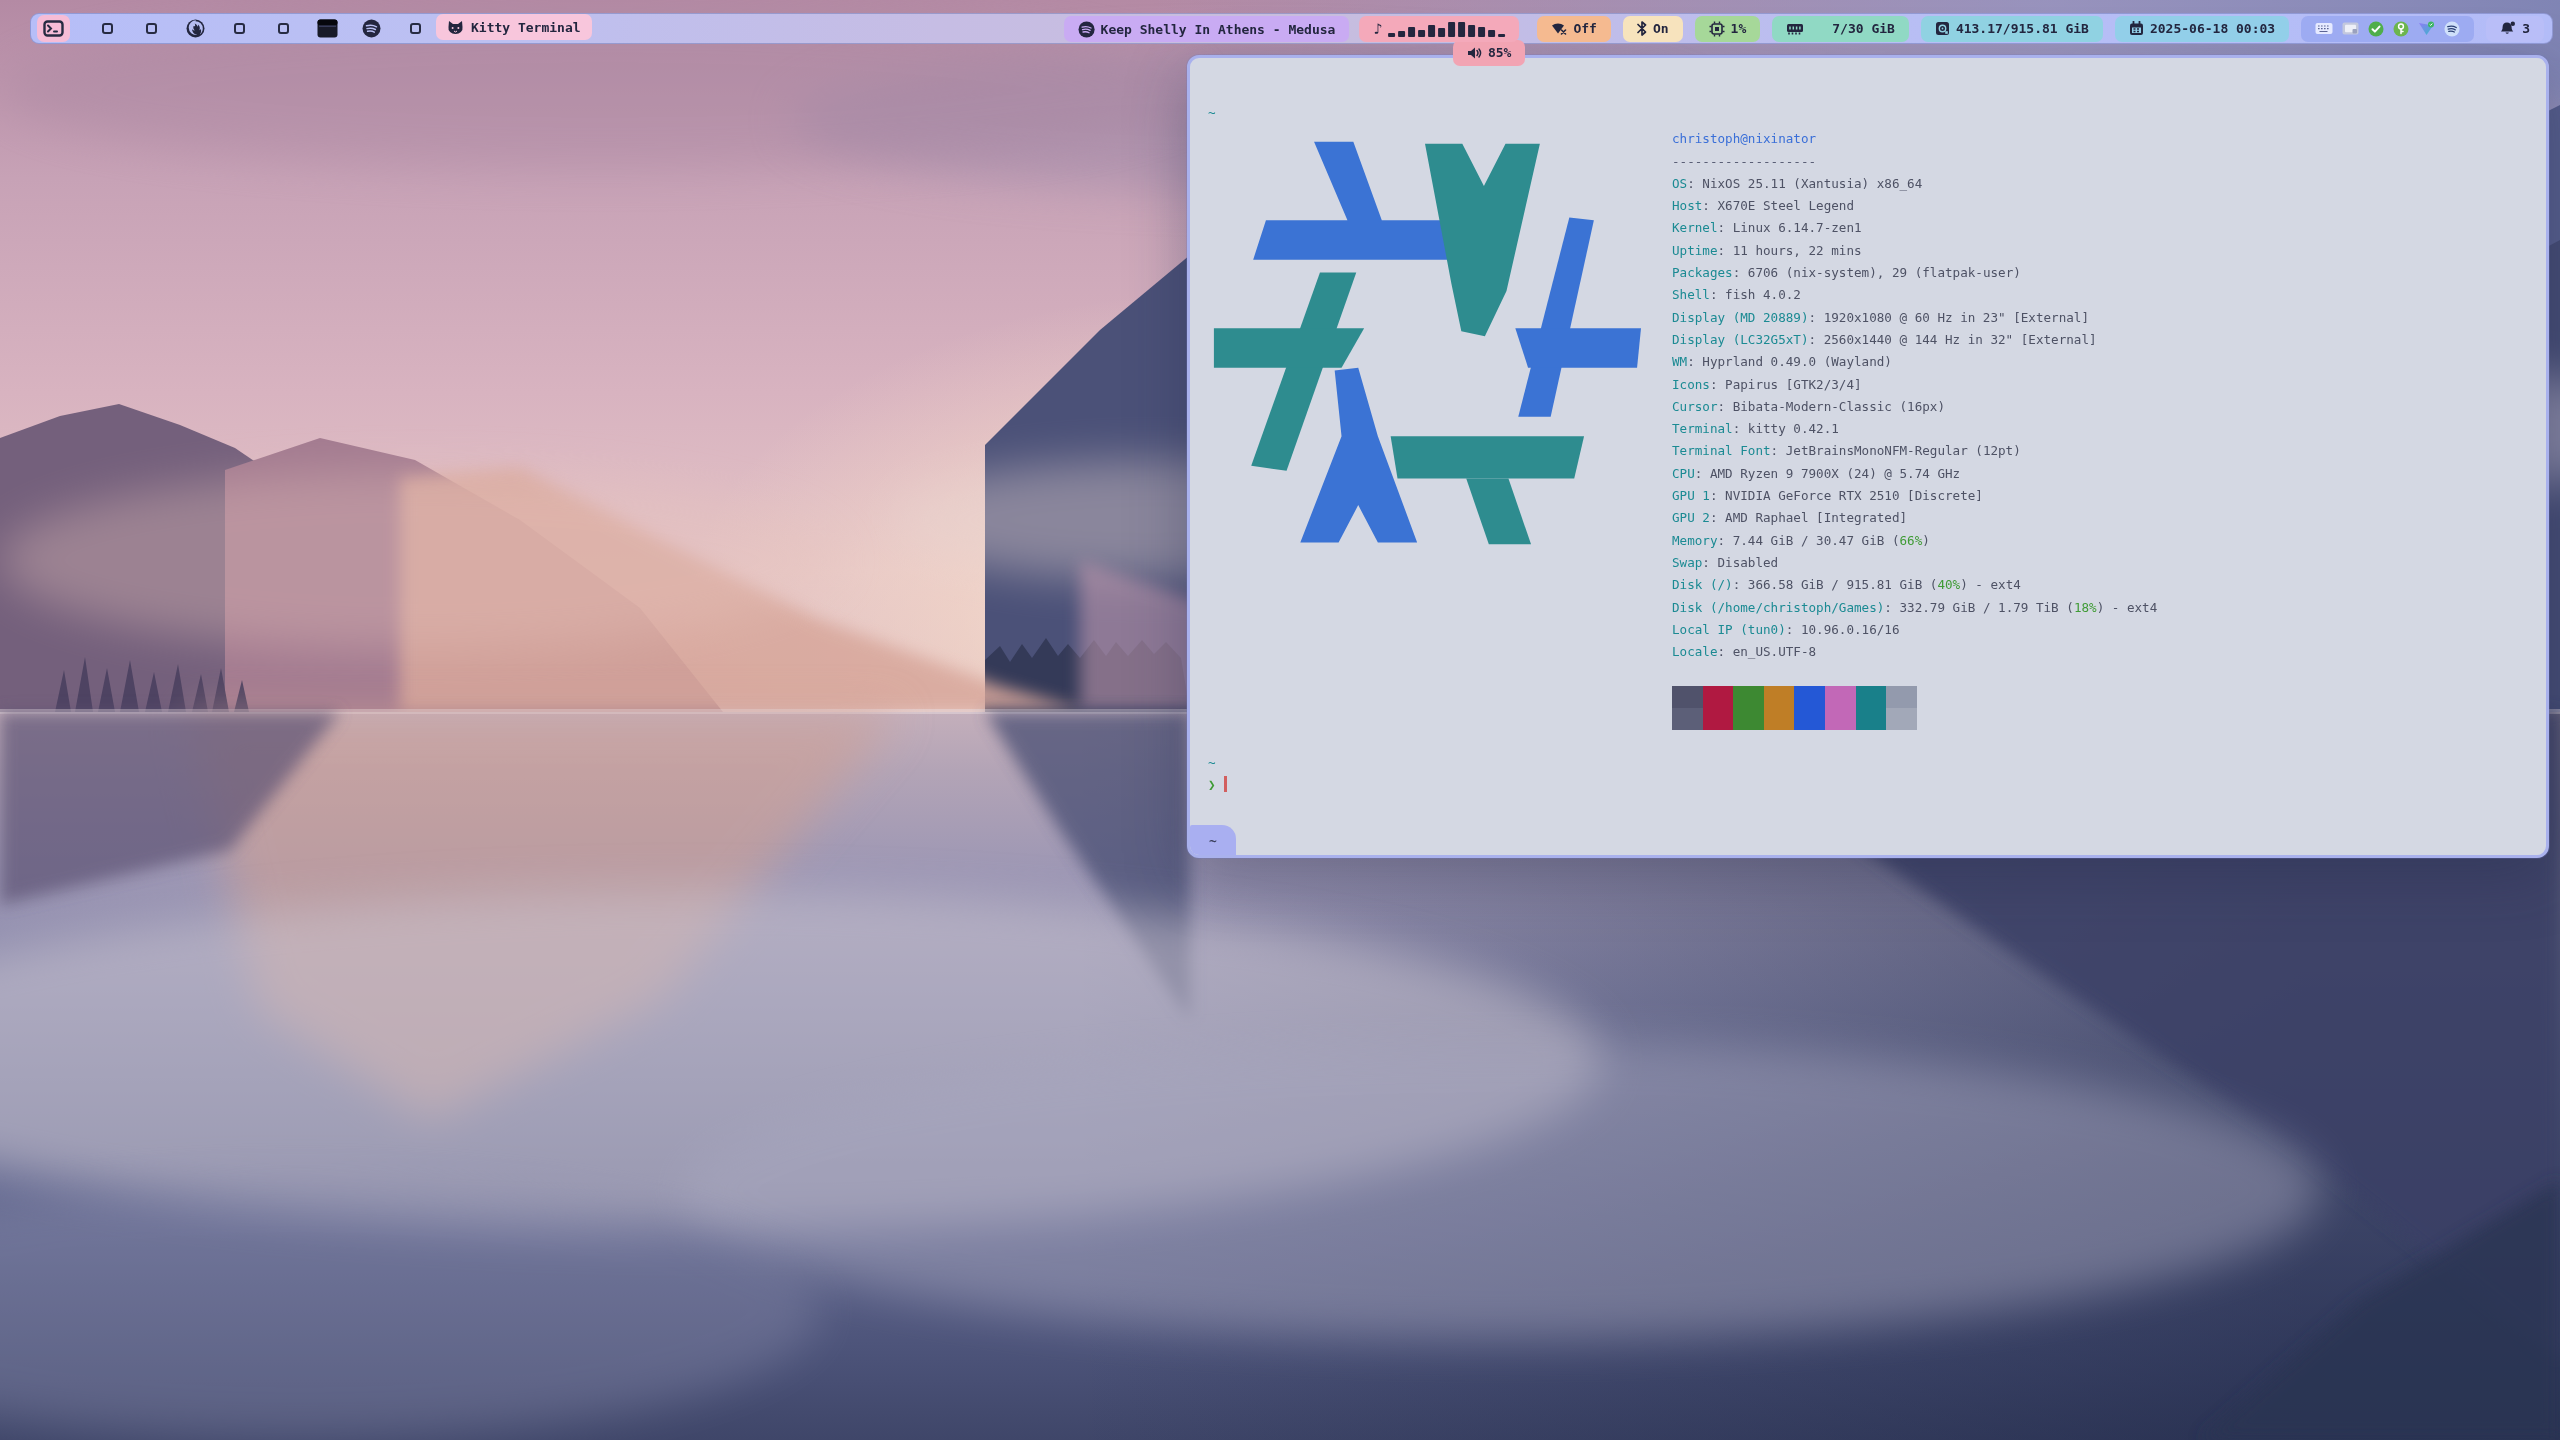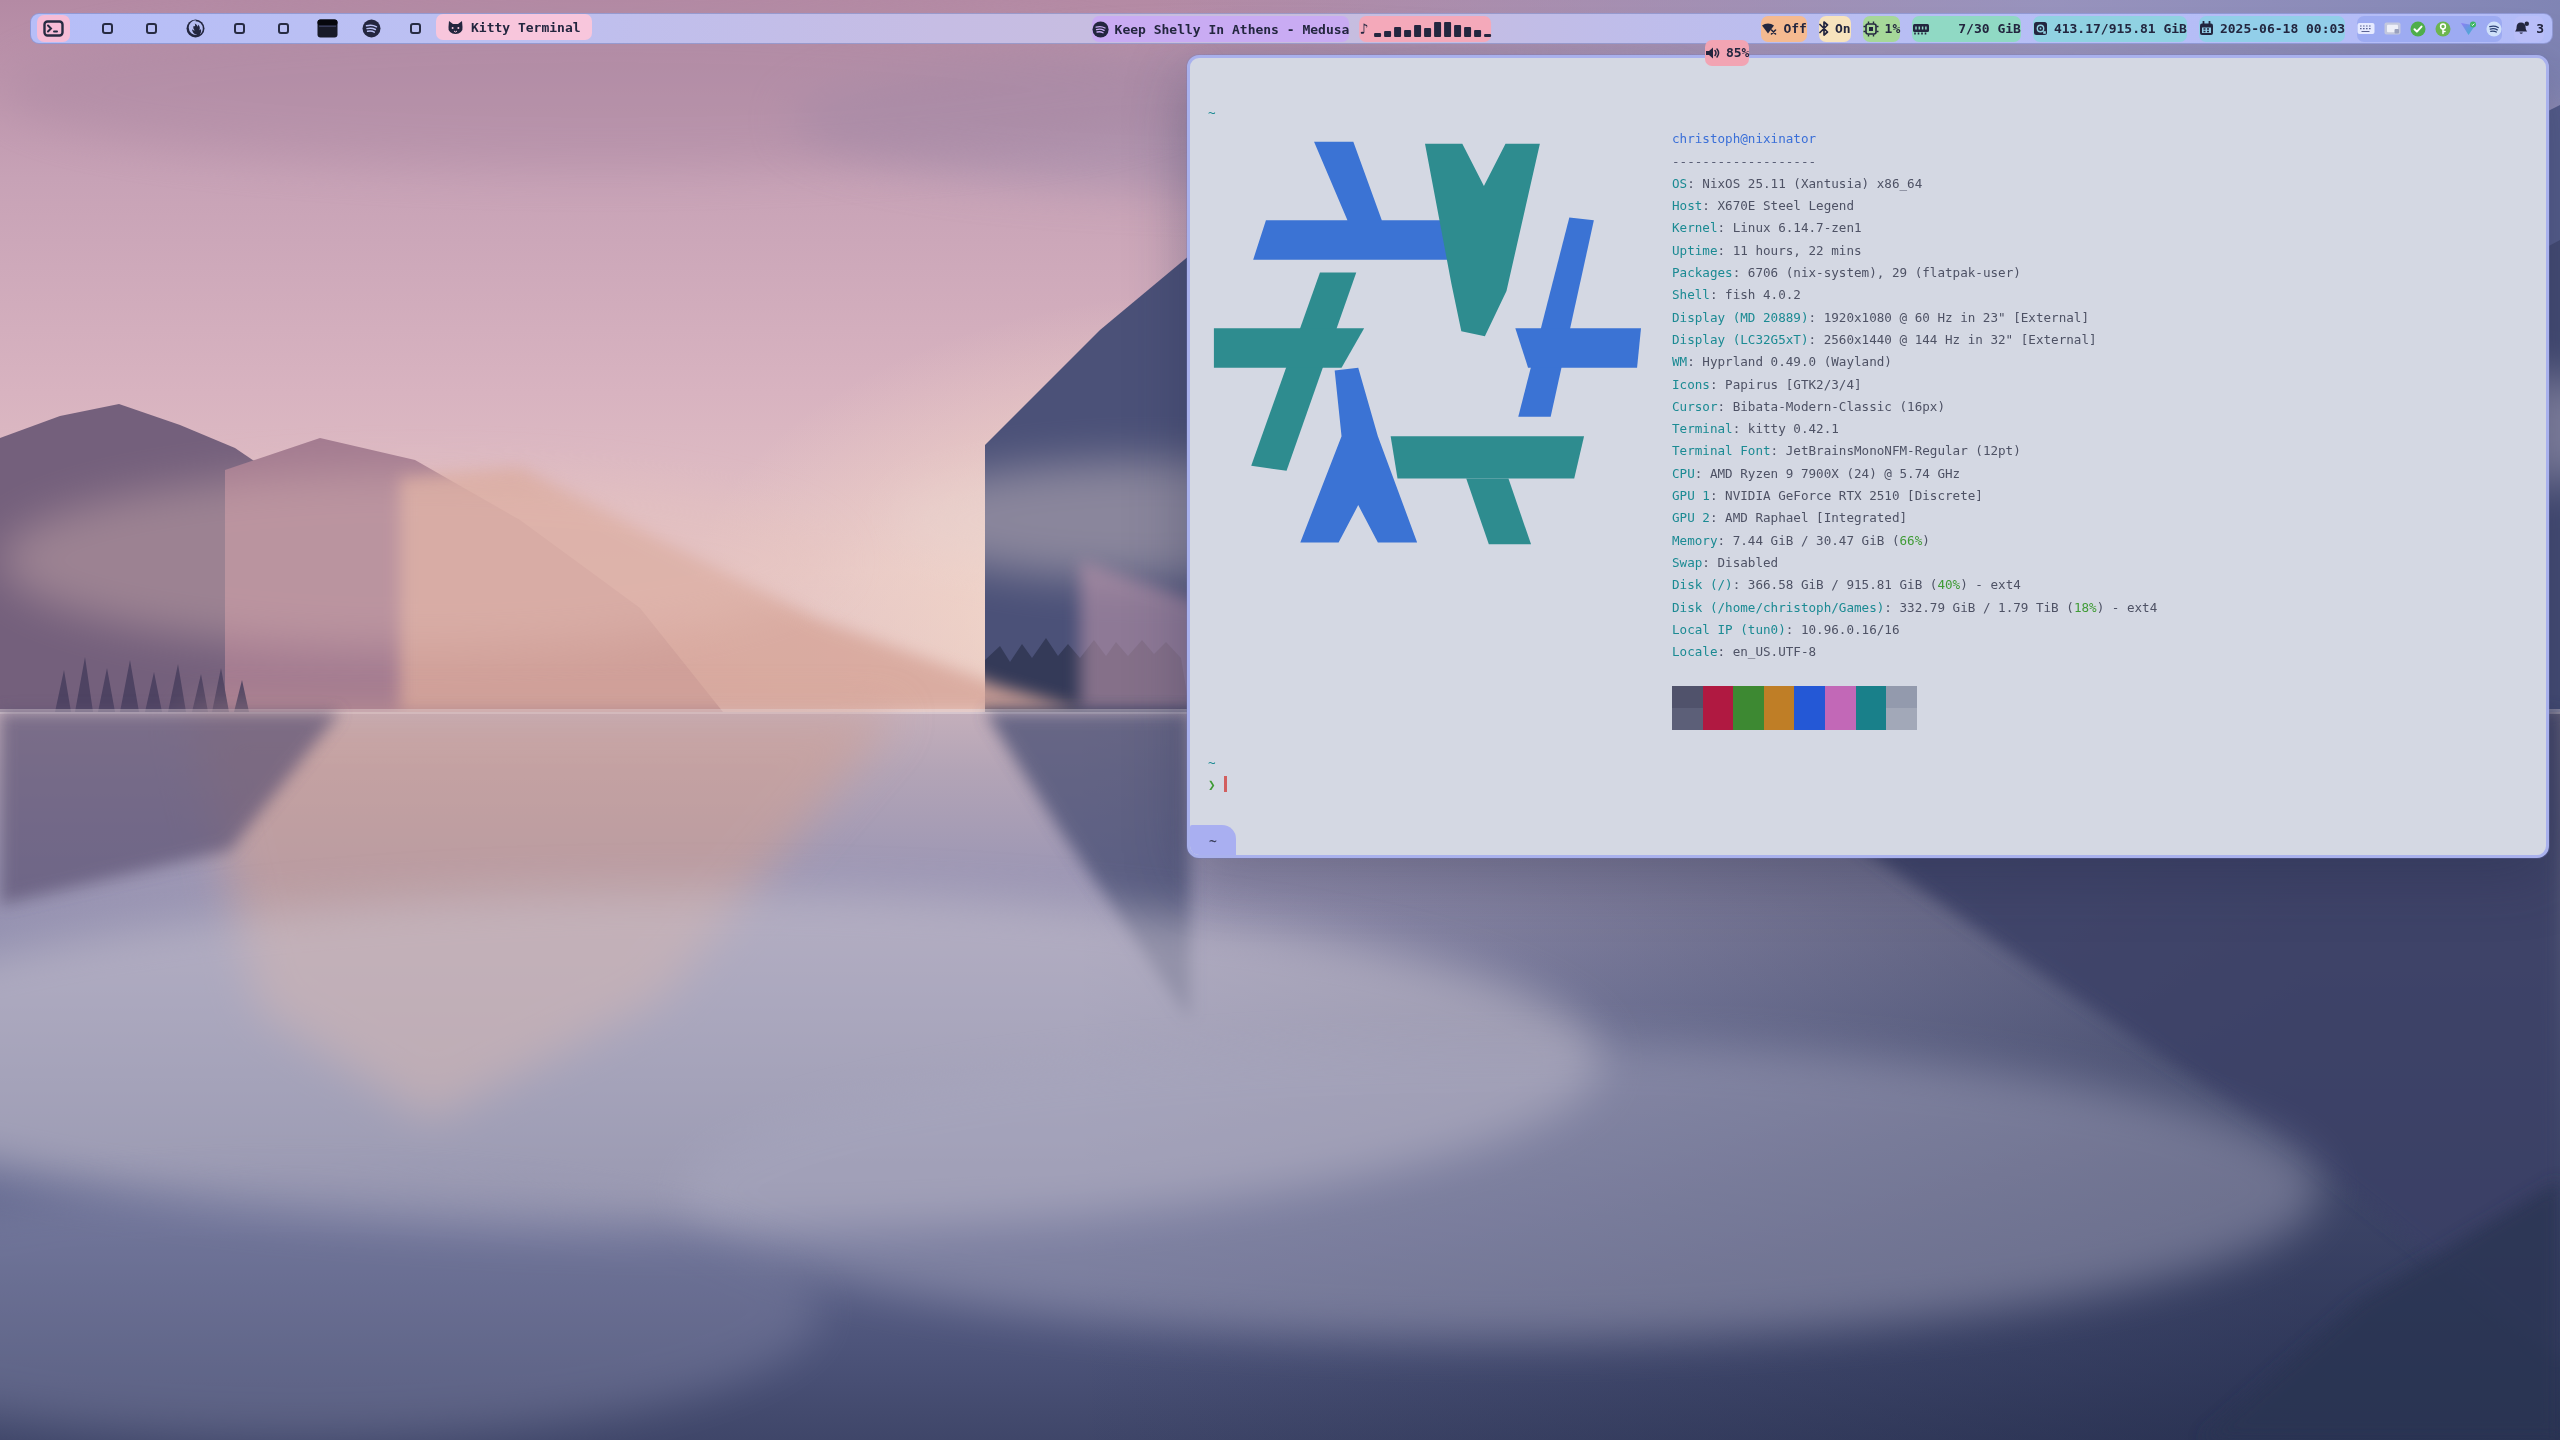--- a/index.html
+++ b/index.html
@@ -15,21 +15,21 @@
     border-radius:9px;display:flex;box-sizing:border-box;
     background:linear-gradient(90deg,#b6bef8 0%,#bcc0f2 16%,#c6bde4 36%,#c8bddd 50%,#c0bde9 62%,#b7bef5 76%,#b3bcf8 100%);
     border:1px solid rgba(100,108,170,.45);}
   .ws{display:flex;align-items:center;gap:30px;padding-left:6px;}
   .ws-item{display:flex;align-items:center;justify-content:center;width:14px;height:27px;cursor:pointer;}
   .ws-item.active{width:33px;background:#f6bcd6;border-radius:7px;}
   .sqico{width:11px;height:11px;border:2.5px solid #272b42;border-radius:3px;box-sizing:border-box;}
   .title-pill{display:flex;align-items:center;gap:7px;height:26px;padding:0 11px;margin-left:14px;
     background:#f8c6dc;border-radius:7px;color:#23263f;font-size:13px;font-weight:bold;}
   .center-group{position:absolute;left:50%;top:2px;transform:translateX(-50%);display:flex;gap:10px;}
-  .pill{display:flex;align-items:center;gap:6px;height:26px;padding:0 0;border-radius:7px;
+  .pill{display:flex;align-items:center;gap:6px;height:26px;padding:0 14px;border-radius:7px;
     color:#23263f;font-size:13px;font-weight:bold;white-space:nowrap;}
   .right-group{margin-left:auto;display:flex;align-items:center;gap:12px;padding-right:8px;}
   .cava{display:flex;align-items:flex-end;gap:3px;height:16px;}
   .cava i{display:block;width:7px;background:#23263f;border-radius:1px;}
   .badge-count{font-size:13px;font-weight:bold;color:#23263f;}
 
   
   .terminal{position:absolute;left:1187px;top:55px;width:1362px;height:803px;z-index:5;box-sizing:border-box;
     background:#d4d8e3;border:3px solid #a9b1ed;border-radius:12px;
     box-shadow:0 0 0 1px rgba(110,120,190,.25),0 18px 60px rgba(35,40,75,.35);}

